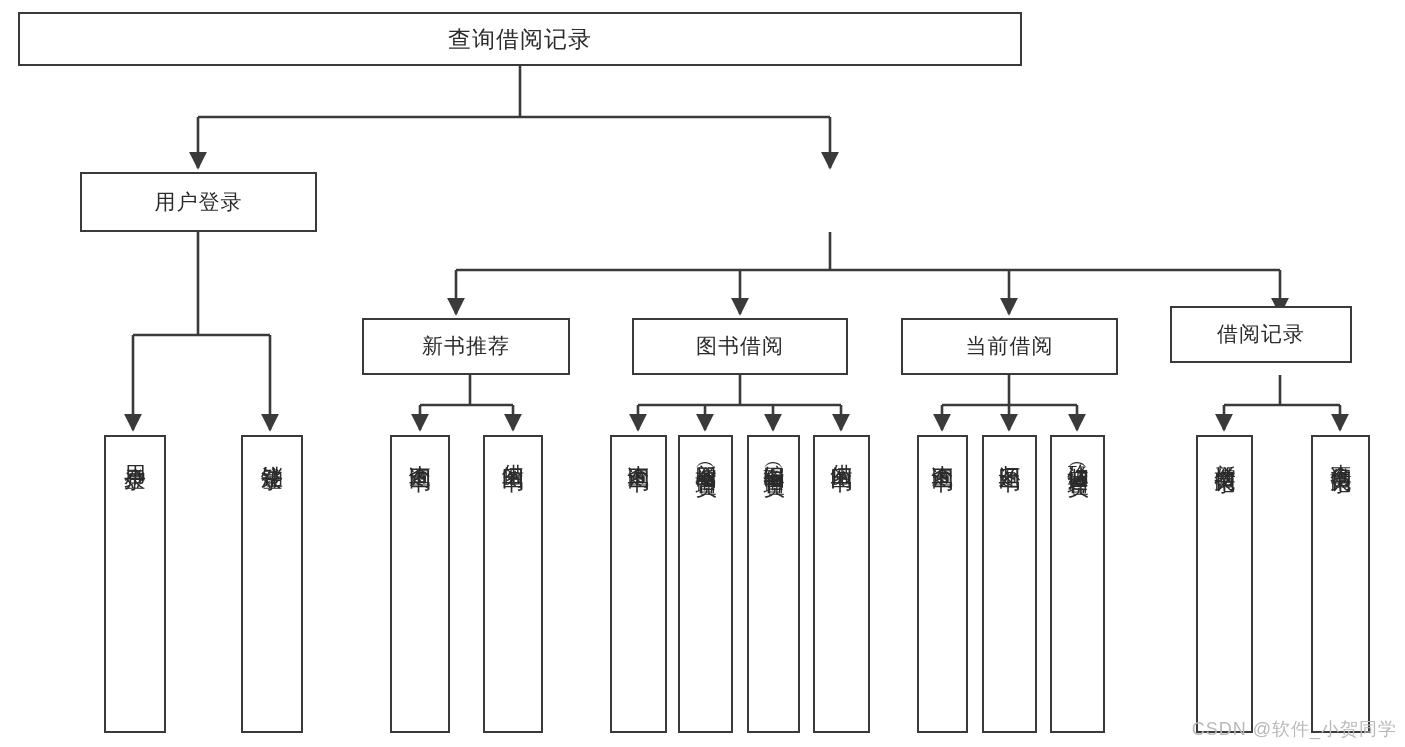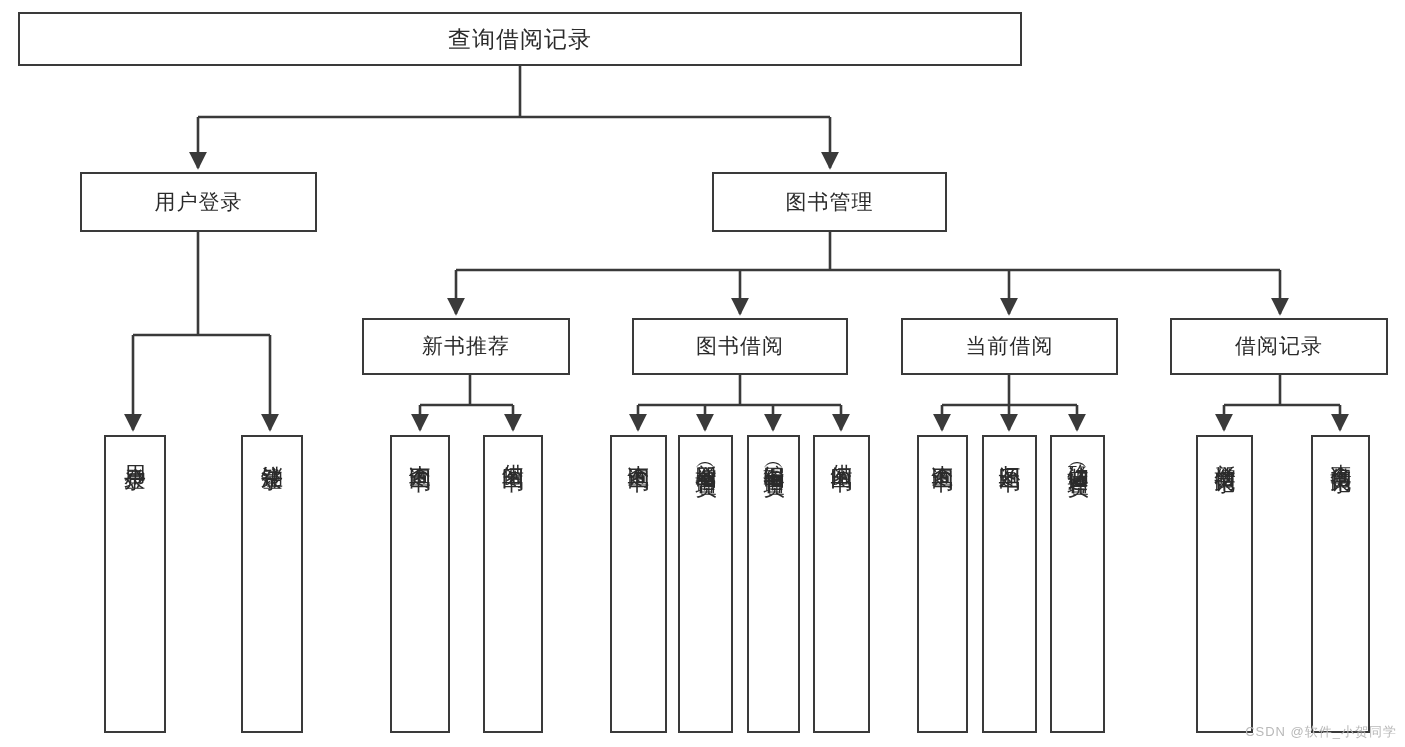--- a/index.html
+++ b/index.html
@@ -50,21 +50,21 @@
     line-height:1.18;
     letter-spacing:2px;
     white-space:pre;
     -webkit-text-orientation:upright;
   }
   .node.leaf.tall .lbl{font-size:21px;}
   .watermark{
     position:absolute;
     right:8px;
     bottom:6px;
-    font-size:13px;
+    font-size:18px;
     color:#b9b9b9;
     letter-spacing:1px;
     white-space:nowrap;
     user-select:none;
   }
 </style>
 </head>
 <body>
 
 <div id="canvas">
@@ -121,34 +121,31 @@
     </g>
   </svg>
 
   <div class="node root" style="left:18px;top:12px;width:1004px;height:54px;">
     <span class="lbl">查询借阅记录</span>
   </div>
 
   <div class="node" style="left:80px;top:172px;width:237px;height:60px;">
     <span class="lbl">用户登录</span>
   </div>
-  <div class="node" style="left:712px;top:172px;width:235px;height:60px;">
-    <span class="lbl">图书管理</span>
-  </div>
 
   <div class="node" style="left:362px;top:318px;width:208px;height:57px;">
     <span class="lbl">新书推荐</span>
   </div>
   <div class="node" style="left:632px;top:318px;width:216px;height:57px;">
     <span class="lbl">图书借阅</span>
   </div>
   <div class="node" style="left:901px;top:318px;width:217px;height:57px;">
     <span class="lbl">当前借阅</span>
   </div>
-  <div class="node" style="left:1170px;top:318px;width:218px;height:57px;">
+  <div class="node" style="left:1170px;top:306px;width:182px;height:57px;">
     <span class="lbl">借阅记录</span>
   </div>
 
   <div class="node leaf" style="left:104px;top:435px;width:62px;height:298px;">
     <span class="lbl">用户登录</span>
   </div>
   <div class="node leaf" style="left:241px;top:435px;width:62px;height:298px;">
     <span class="lbl">注销登录</span>
   </div>
 

